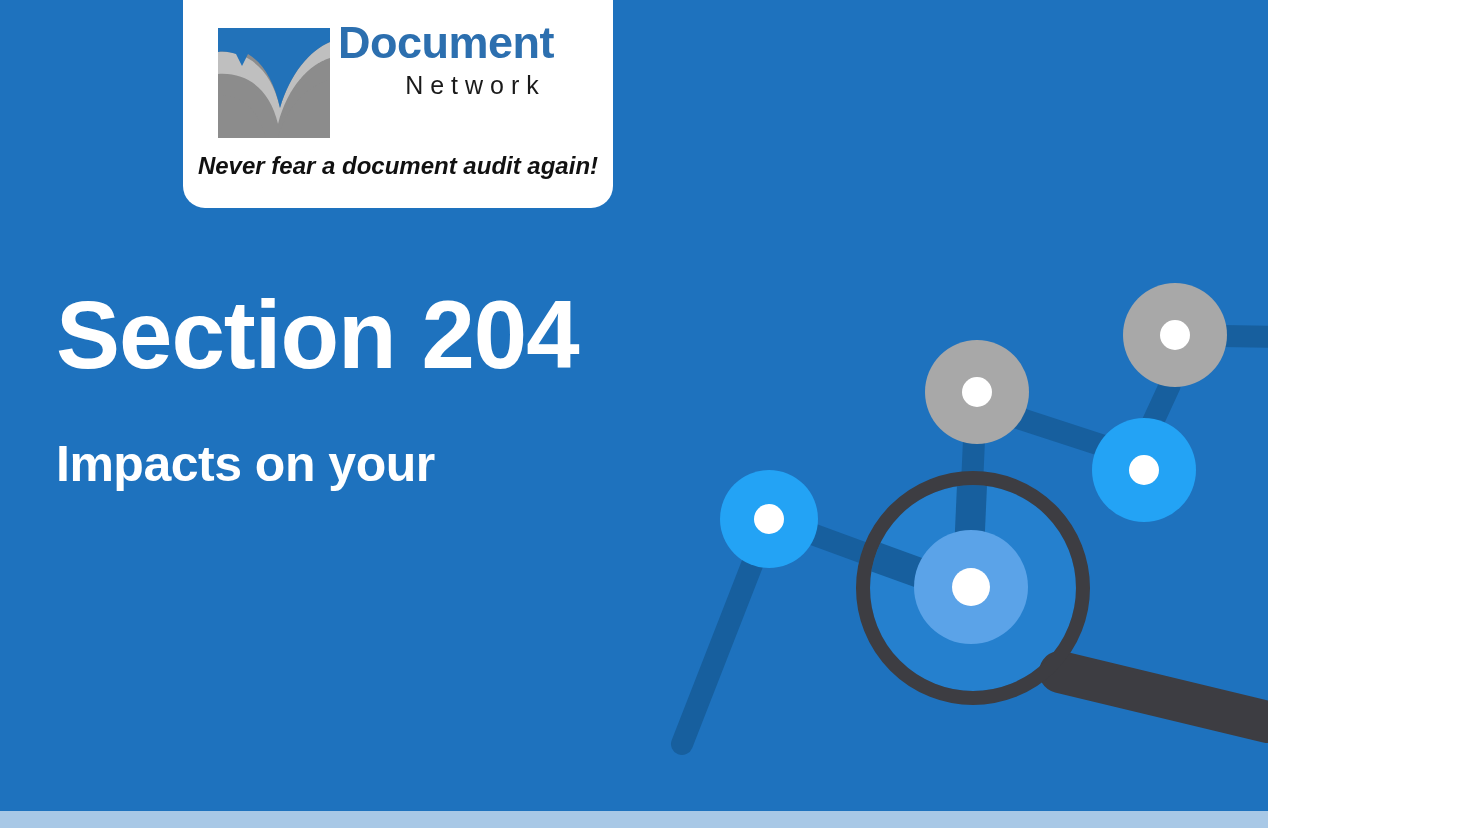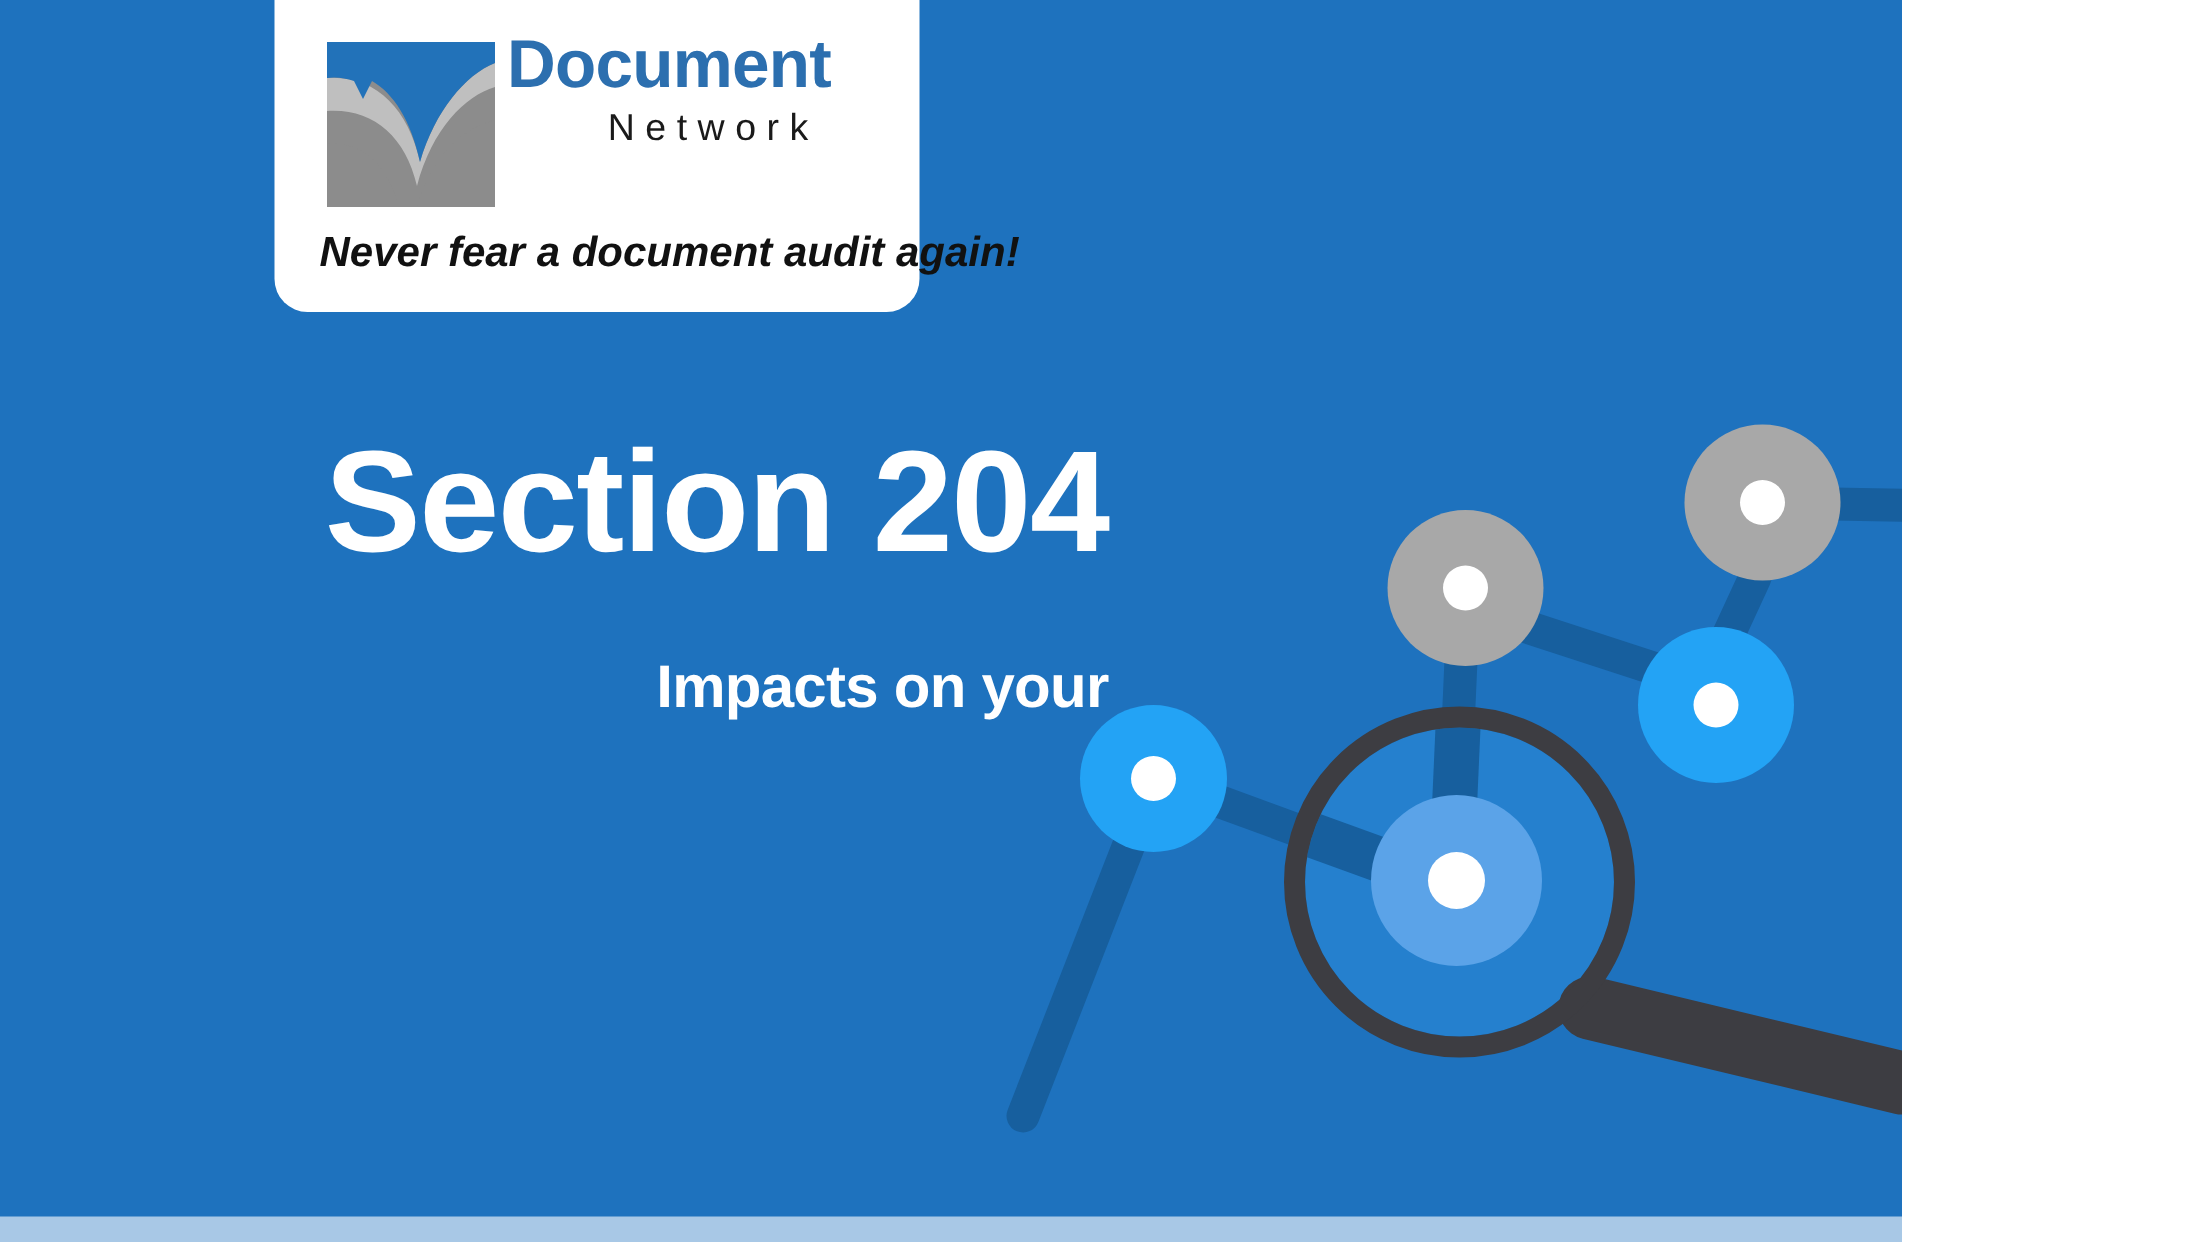--- a/index.html
+++ b/index.html
@@ -98,50 +98,49 @@
   .logo-tagline {
     position: absolute;
     left: 0;
     top: 152px;
     width: 430px;
     text-align: center;
     color: #111111;
     font-family: "Liberation Sans", sans-serif;
     font-weight: bold;
     font-style: italic;
-    font-size: 28px;
+    font-size: 24px;
     letter-spacing: 0px;
     white-space: nowrap;
-    padding-left: 30px;
   }
 
   
   .headline-block {
     position: absolute;
-    left: 24px;
+    left: 56px;
     top: 285px;
     width: 715px;
-    text-align: right;
+    text-align: left;
   }
   .headline {
     color: #FFFFFF;
     font-family: "Liberation Sans", sans-serif;
     font-weight: bold;
     font-size: 96px;
     line-height: 1.05;
     letter-spacing: -1px;
     margin: 0;
     white-space: nowrap;
   }
   .subhead {
     margin: 48px 0 0 0;
     color: #FFFFFF;
     font-family: "Liberation Sans", sans-serif;
     font-weight: bold;
-    font-size: 40px;
+    font-size: 50px;
     line-height: 1.22;
     letter-spacing: -0.5px;
   }
   .subhead .sh-line { display: block; }
 </style>
 </head>
 <body>
 
 <div id="slide">
 

